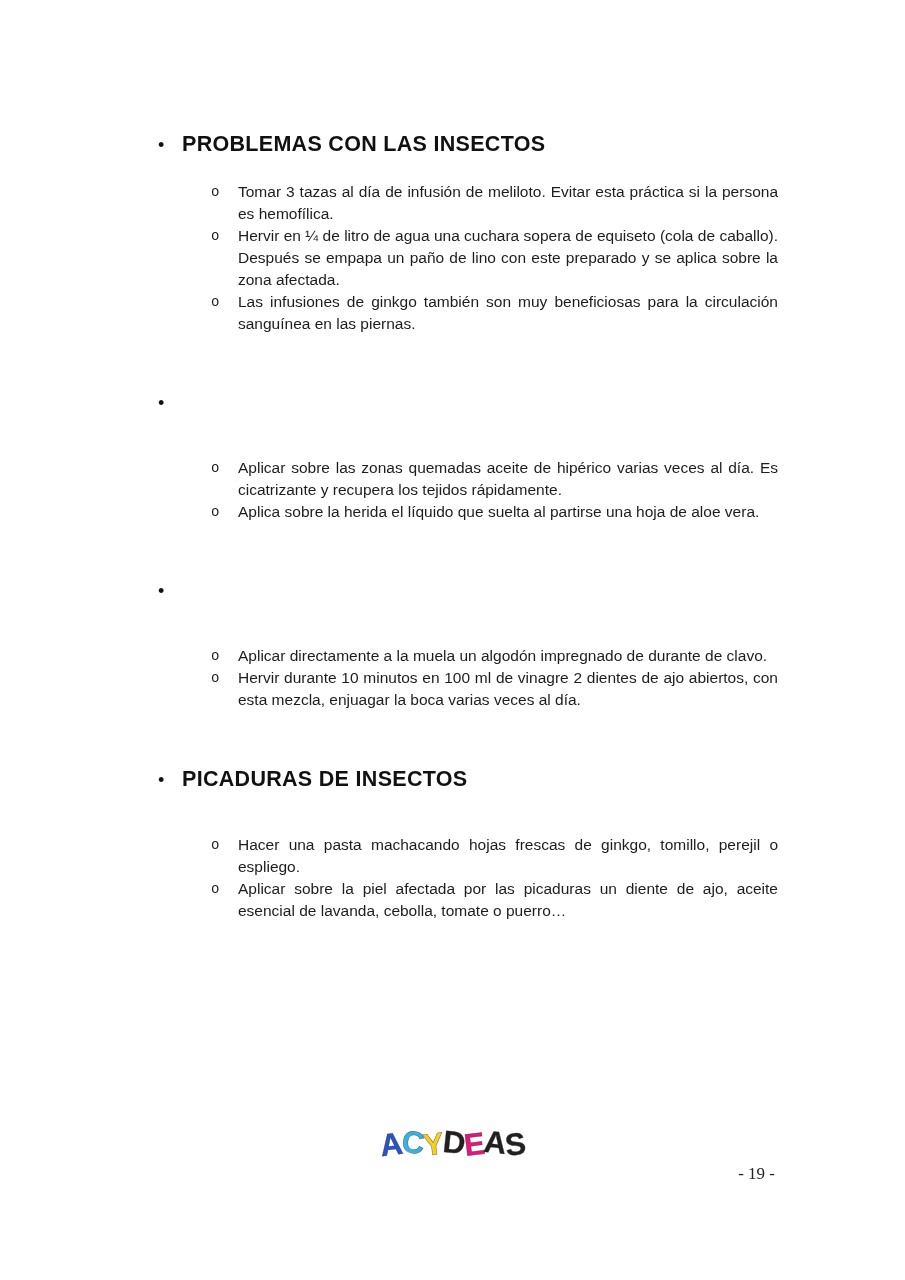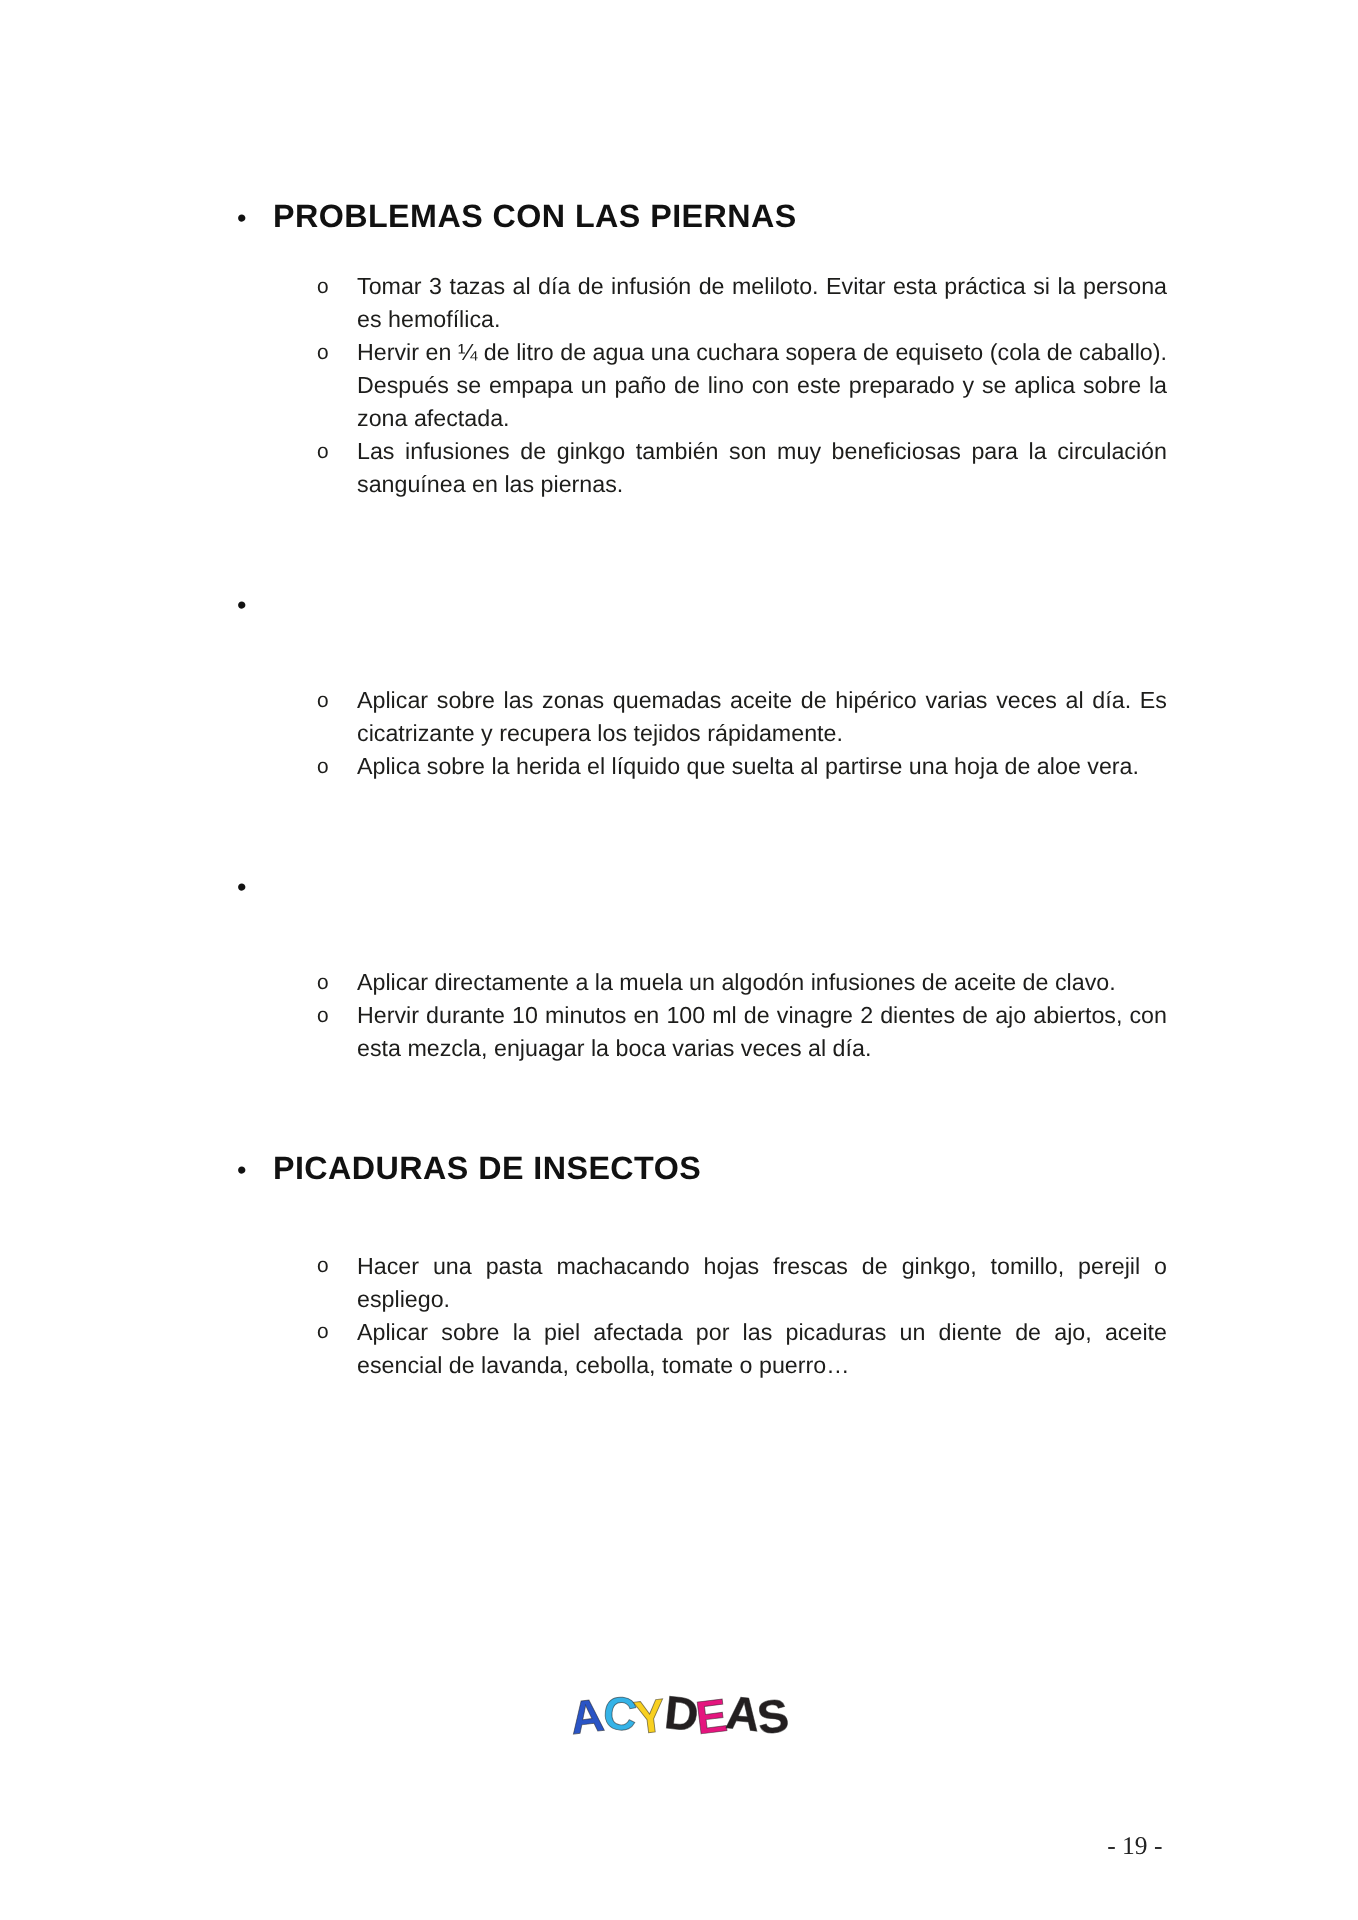--- a/index.html
+++ b/index.html
@@ -85,37 +85,37 @@
     white-space: nowrap;
   }
   .logo .logo-letter {
     display: inline-block;
     -webkit-text-stroke: 0.6px rgba(30,30,30,0.55);
   }
   .logo .logo-letter:nth-child(odd)  { transform: rotate(-7deg) translateY(1px); }
   .logo .logo-letter:nth-child(even) { transform: rotate(6deg)  translateY(-1px); }
   .page-number {
     position: absolute;
-    top: 1221px;
+    top: 1164px;
     right: 130px;
     font-family: "Liberation Serif", serif;
     font-size: 17px;
     color: #222222;
   }
 </style>
 </head>
 <body>
 
 <div class="page">
 
   <div class="content">
       <div class="section has-intro">
         <div class="heading-row">
           <span class="heading-bullet">•</span>
-          <span class="heading-text">PROBLEMAS CON LAS PIERNAS</span>
+          <span class="heading-text">PROBLEMAS CON LAS INSECTOS</span>
         </div>
         <div class="items">
           <div class="item">
             <span class="marker">o</span>
             <span class="item-text">Tomar 3 tazas al día de infusión de meliloto. Evitar esta práctica si la persona es hemofílica.</span>
           </div>
           <div class="item">
             <span class="marker">o</span>
             <span class="item-text">Hervir en ¼ de litro de agua una cuchara sopera de equiseto (cola de caballo). Después se empapa un paño de lino con este preparado y se aplica sobre la zona afectada.</span>
           </div>
@@ -140,21 +140,21 @@
           </div>
         </div>
       </div>
       <div class="section">
         <div class="heading-row">
           <span class="heading-bullet">•</span>
         </div>
         <div class="items">
           <div class="item">
             <span class="marker">o</span>
-            <span class="item-text">Aplicar directamente a la muela un algodón infusiones de aceite de clavo.</span>
+            <span class="item-text">Aplicar directamente a la muela un algodón impregnado de durante de clavo.</span>
           </div>
           <div class="item">
             <span class="marker">o</span>
             <span class="item-text">Hervir durante 10 minutos en 100 ml de vinagre 2 dientes de ajo abiertos, con esta mezcla, enjuagar la boca varias veces al día.</span>
           </div>
         </div>
       </div>
       <div class="section">
         <div class="heading-row">
           <span class="heading-bullet">•</span>

